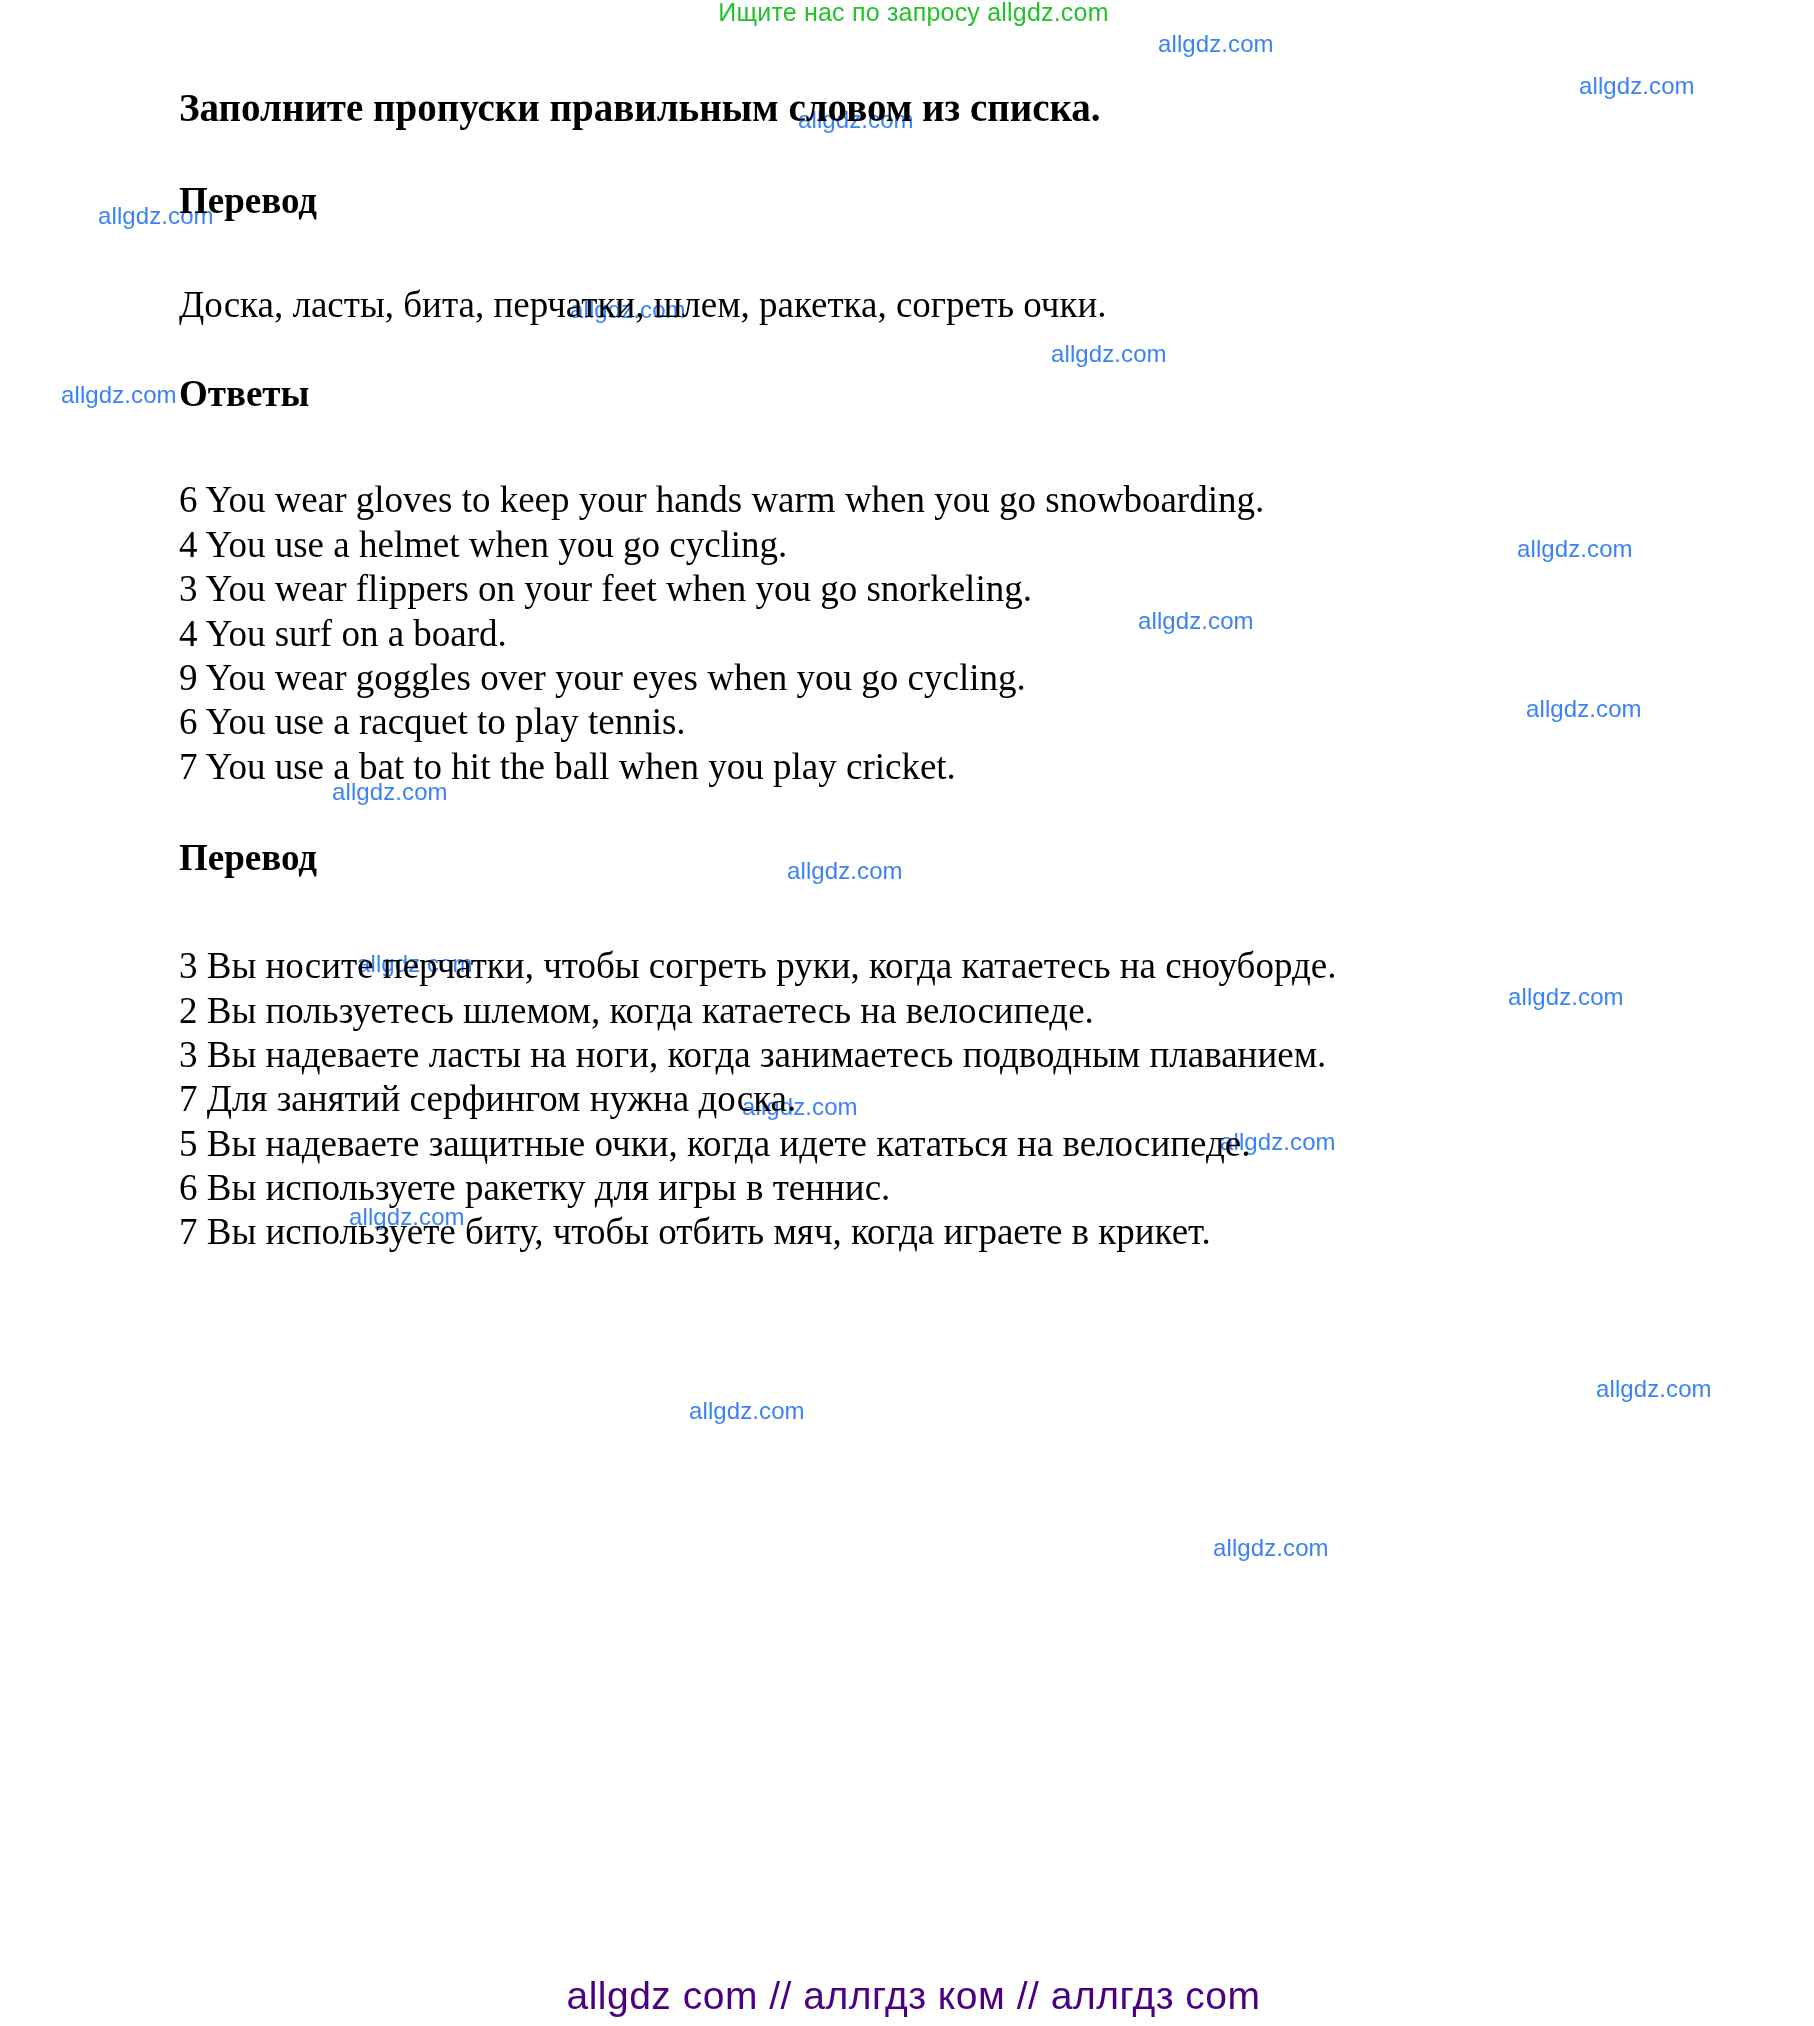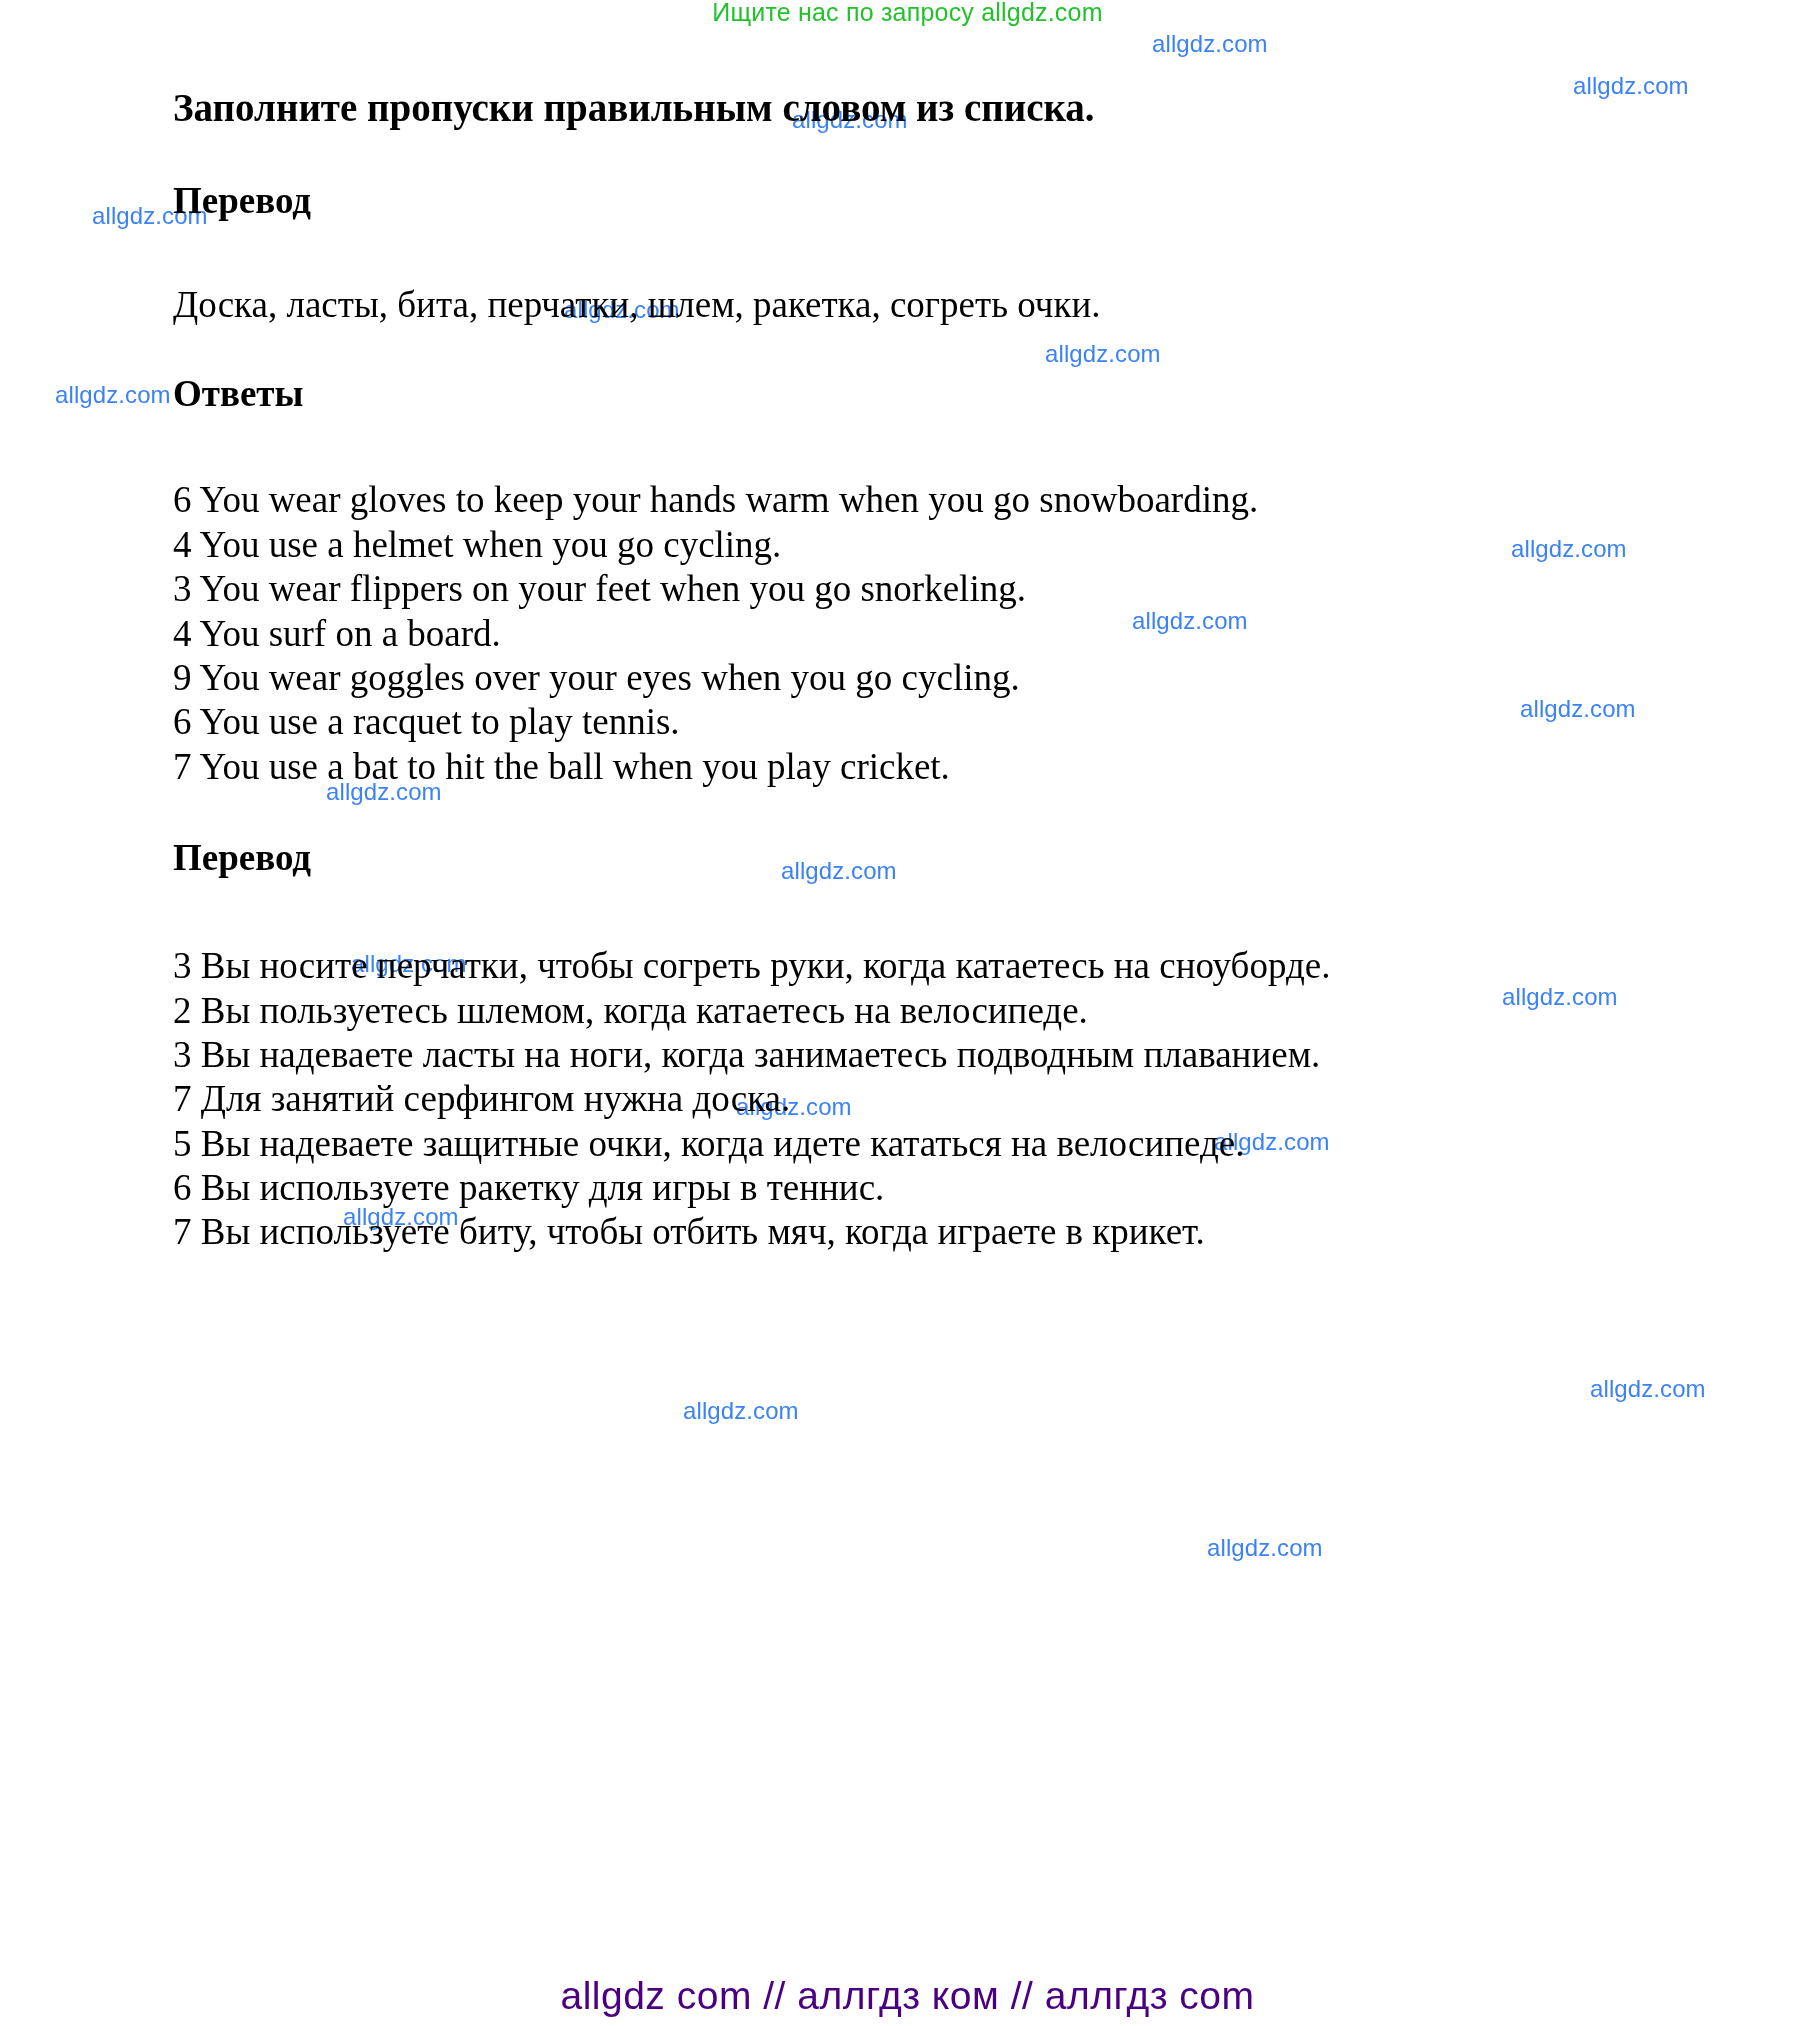--- a/index.html
+++ b/index.html
@@ -15,20 +15,21 @@
     font-family: "Liberation Serif", "DejaVu Serif", serif;
     color: #000000;
   }
 
   
   .page {
     position: absolute;
     inset: 0;
     width: 1805px;
     height: 2027px;
+    margin-left: 6px;
   }
 
   
   .promo-banner {
     position: absolute;
     top: -1.8px;
     left: 0;
     width: 1815px;
     text-align: center;
     font-family: "Liberation Sans", "DejaVu Sans", sans-serif;

